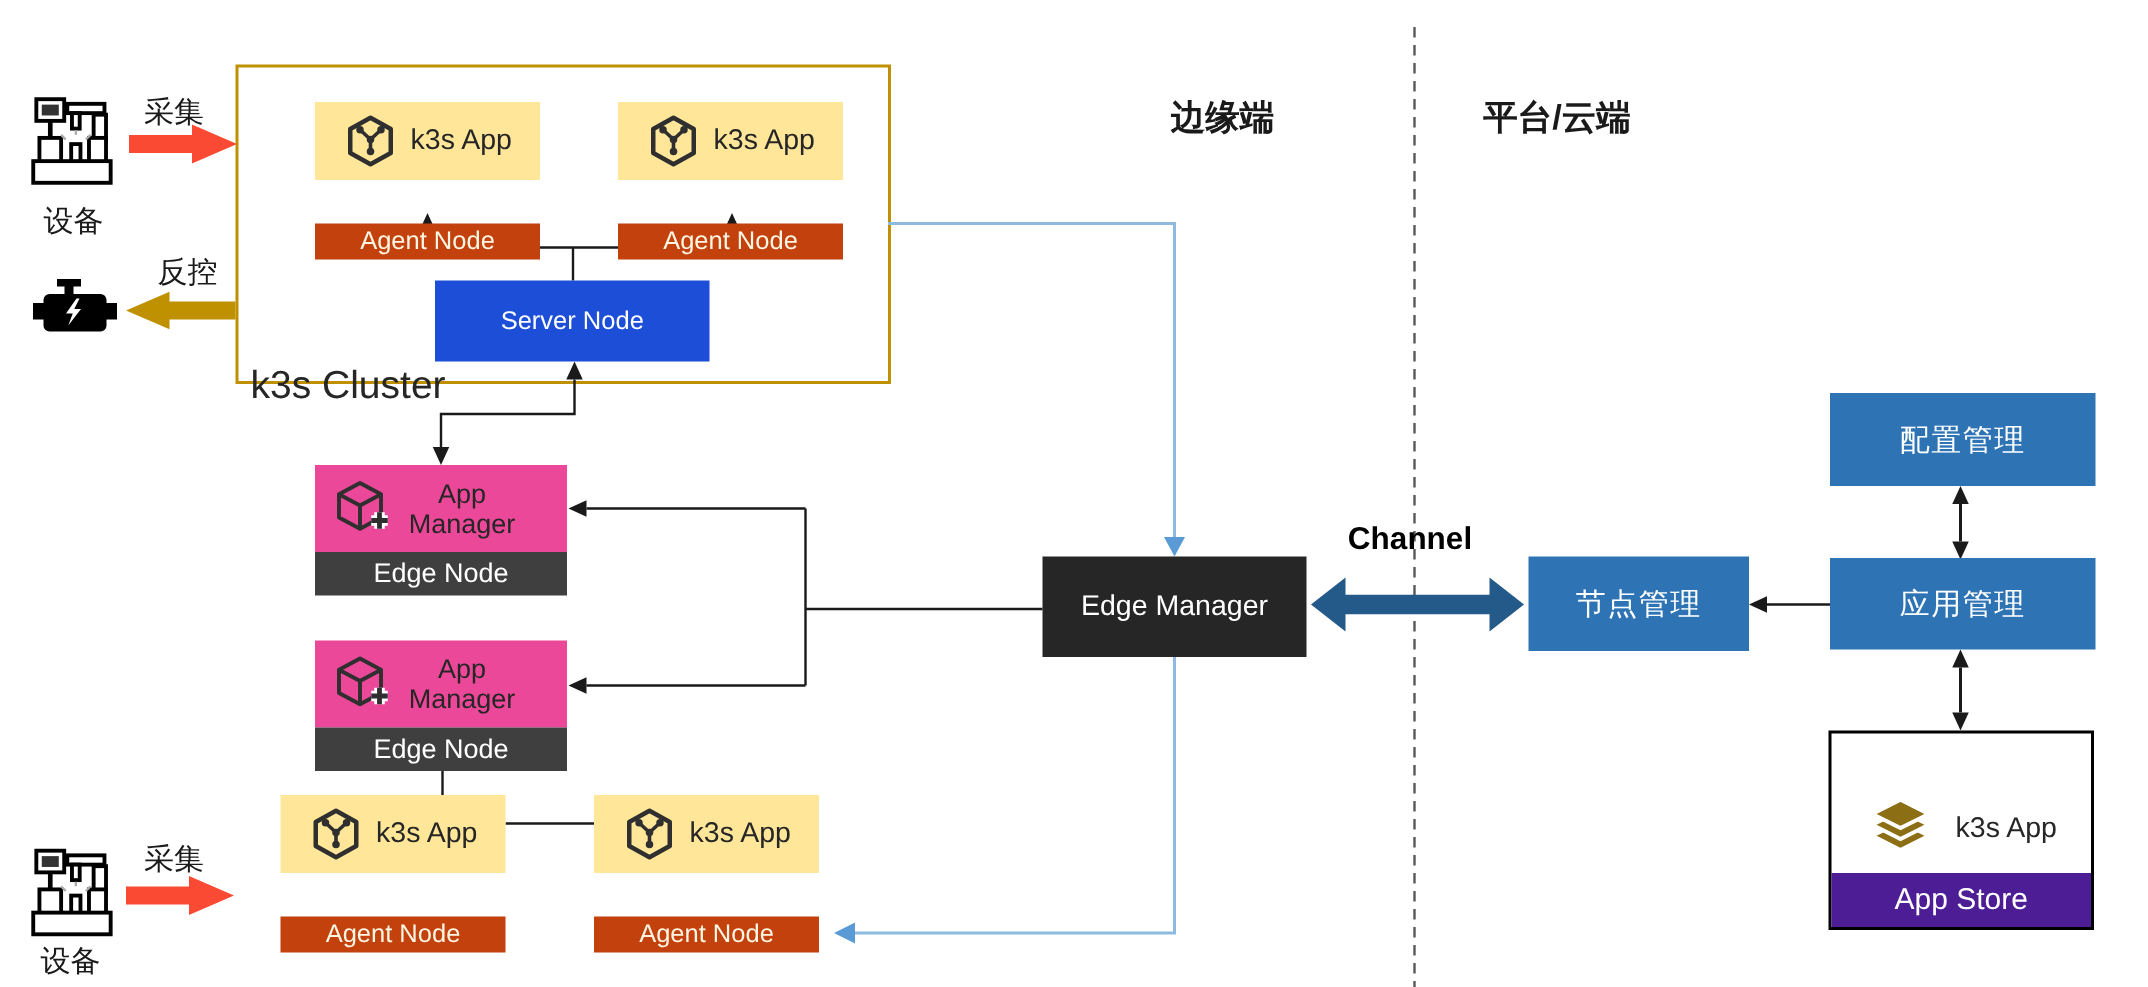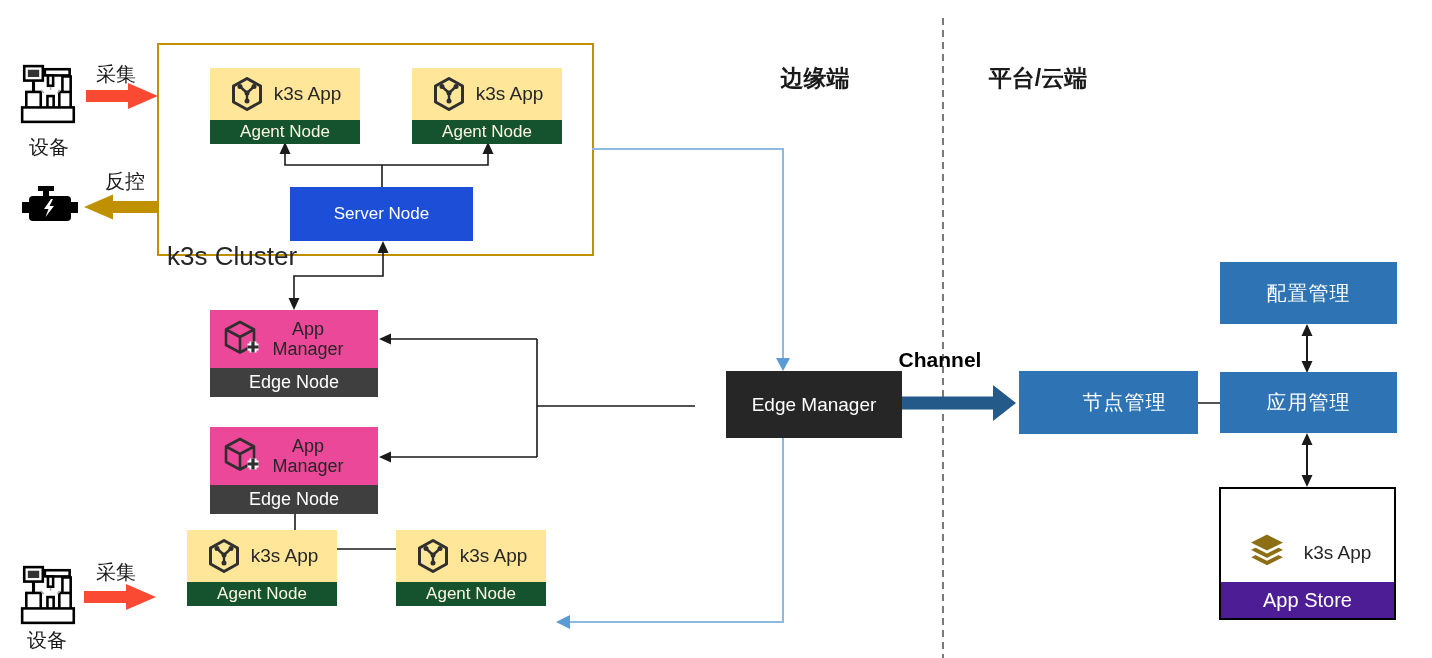--- a/index.html
+++ b/index.html
@@ -13,33 +13,33 @@
   .channel-label{position:absolute;font-size:21px;font-weight:bold;color:#000;text-align:center;}
 
   
   .cluster-box{position:absolute;left:157px;top:43px;width:433px;height:209px;border:2.5px solid #BF9000;background:#fff;}
   .cluster-label{position:absolute;left:167px;top:201px;font-size:26px;color:#262626;margin-top:40px;}
 
   
   .k3s-app{position:absolute;width:150px;}
   .k3s-app .top{height:52px;background:#FFE699;display:flex;align-items:center;justify-content:center;gap:9px;}
   .k3s-app .top span{font-size:19px;color:#262626;}
-  .k3s-app .band{height:24px;background:#14532d;color:#FDF6E3;font-size:17px;display:flex;align-items:center;justify-content:center;}
+  .k3s-app .band{height:24px;background:#c2410c;color:#FDF6E3;font-size:17px;display:flex;align-items:center;justify-content:center;margin-top:29px;}
 
   
   .server-node{position:absolute;left:290px;top:187px;width:183px;height:54px;background:#1d4ed8;color:#fff;font-size:17px;font-weight:normal;display:flex;align-items:center;justify-content:center;}
 
   
   .app-manager{position:absolute;left:210px;width:168px;}
   .app-manager .top{height:58px;background:#ec4899;display:flex;align-items:center;padding-left:8px;}
   .app-manager .top .lbl{flex:1;text-align:center;font-size:18px;line-height:20px;color:#262626;padding-right:10px;}
   .app-manager .band{height:29px;background:#3F3F3F;color:#fff;font-size:18px;display:flex;align-items:center;justify-content:center;}
 
   
-  .edge-manager{position:absolute;left:695px;top:371px;width:176px;height:67px;background:#262626;color:#fff;font-size:19px;display:flex;align-items:center;justify-content:center;margin-left:31px;}
+  .edge-manager{position:absolute;left:695px;top:371px;width:176px;height:67px;background:#262626;color:#fff;font-size:19px;display:flex;align-items:center;justify-content:center;}
 
   
   .blue-box{position:absolute;background:#2E74B5;color:#fff;font-size:20px;display:flex;align-items:center;justify-content:center;letter-spacing:1px;}
 
   
   .app-store{position:absolute;left:1219px;top:487px;width:177px;height:133px;border:2.5px solid #000;background:#fff;box-sizing:border-box;display:flex;flex-direction:column;}
   .app-store .top{flex:1;display:flex;align-items:flex-end;justify-content:center;gap:14px;padding-bottom:9px;}
   .app-store .top span{font-size:19px;color:#262626;line-height:40px;}
   .app-store .band{height:36px;background:#4c1d95;color:#fff;font-size:20px;display:flex;align-items:center;justify-content:center;}
 
@@ -238,21 +238,21 @@
         <circle cx="18" cy="25" r="2.5" fill="#2F2F2F"></circle>
           <circle cx="18" cy="17" r="2.5" fill="#2F2F2F"></circle>
       </svg>
       <span>k3s App</span>
     </div>
     <div class="band">Agent Node</div>
   </div>
 
   <div class="edge-manager">Edge Manager</div>
 
-  <div class="blue-box" style="left:1019px;top:371px;width:147px;height:63px;padding-left:32px;">节点管理</div>
+  <div class="blue-box" style="left:1019px;top:371px;width:147px;height:63px;">节点管理</div>
   <div class="blue-box" style="left:1220px;top:262px;width:177px;height:62px;">配置管理</div>
   <div class="blue-box" style="left:1220px;top:372px;width:177px;height:61px;">应用管理</div>
 
   <div class="app-store">
     <div class="top">
       <svg width="46" height="42" viewBox="0 0 44 40">
         <polygon points="22,16 40,25 22,34 4,25" fill="#8C6E15" stroke="#fff" stroke-width="2.5"></polygon>
         <polygon points="22,9 40,18 22,27 4,18" fill="#8C6E15" stroke="#fff" stroke-width="2.5"></polygon>
         <polygon points="22,2 40,11 22,20 4,11" fill="#8C6E15" stroke="#fff" stroke-width="2.5"></polygon>
       </svg>

